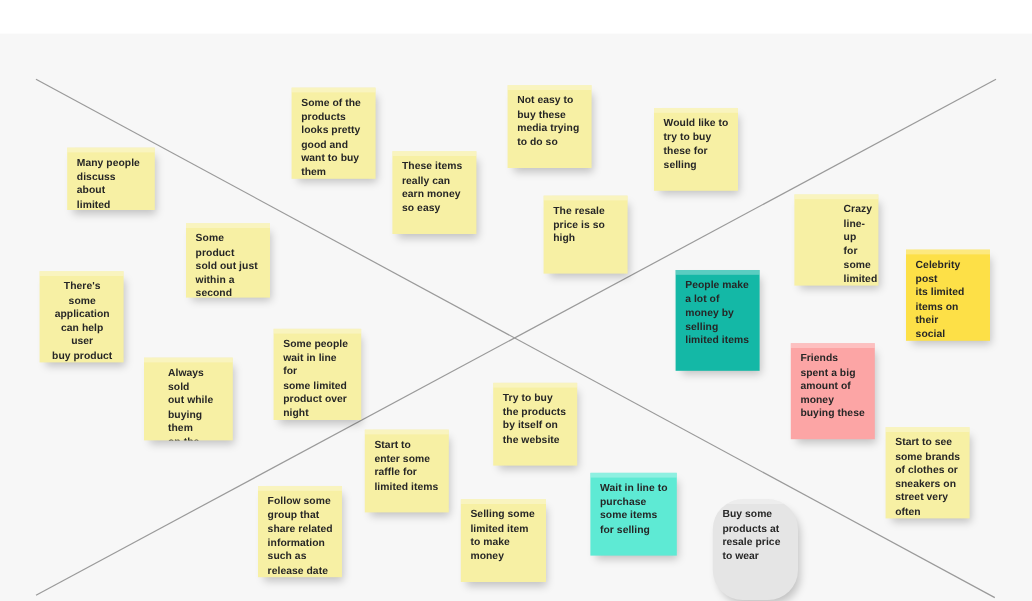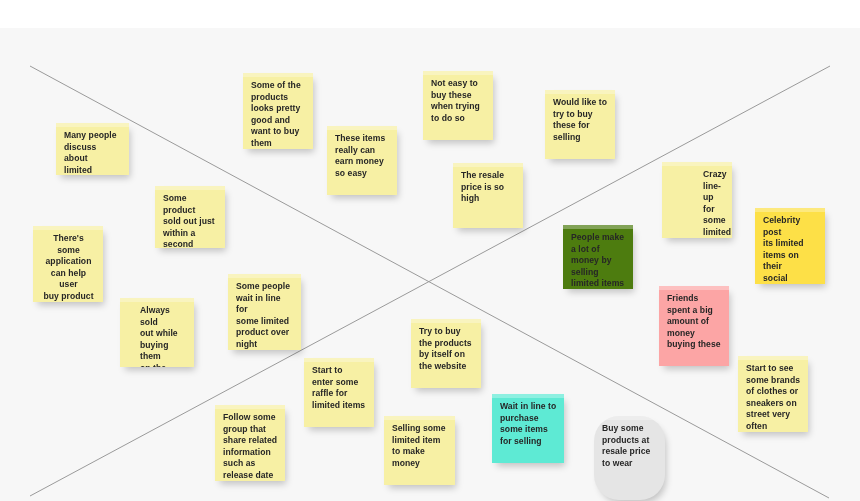--- a/index.html
+++ b/index.html
@@ -107,21 +107,21 @@
 
   <div id="notes-layer">
       <div class="note" style="left: 243px; top: 45px; width: 70px; height: 76px; background: rgb(247, 240, 164); color: rgb(38, 38, 38);">Some of the
 products
 looks pretty
 good and
 want to buy
 them</div>
       <div class="note" style="left: 423px; top: 43px; width: 70px; height: 69px; background: rgb(247, 240, 164); color: rgb(38, 38, 38);">Not easy to
 buy these
-when trying
+media trying
 to do so</div>
       <div class="note" style="left: 545px; top: 62px; width: 70px; height: 69px; background: rgb(247, 240, 164); color: rgb(38, 38, 38);">Would like to
 try to buy
 these for
 selling</div>
       <div class="note" style="left: 56px; top: 95px; width: 73px; height: 52px; background: rgb(247, 240, 164); color: rgb(38, 38, 38);">Many people
 discuss about
 limited
 products</div>
       <div class="note" style="left: 327px; top: 98px; width: 70px; height: 69px; background: rgb(247, 240, 164); color: rgb(38, 38, 38);">These items
@@ -144,21 +144,21 @@
       <div class="note" style="left: 755px; top: 180px; width: 70px; height: 76px; background: #fde047; color: rgb(38, 38, 38);">Celebrity post
 its limited
 items on their
 social
 account</div>
       <div class="note" style="left: 33px; top: 198px; width: 70px; height: 76px; background: rgb(247, 240, 164); color: rgb(38, 38, 38); text-align: center;">There's some
 application
 can help user
 buy product
 quicker</div>
-      <div class="note" style="left: 563px; top: 197px; width: 70px; height: 64px; background: #4d7c0f; color: rgb(38, 38, 38);">People make
+      <div class="note" style="left: 563px; top: 197px; width: 70px; height: 84px; background: #14b8a6; color: rgb(38, 38, 38);">People make
 a lot of
 money by
 selling
 limited items</div>
       <div class="note" style="left: 228px; top: 246px; width: 73px; height: 76px; background: rgb(247, 240, 164); color: rgb(38, 38, 38);">Some people
 wait in line for
 some limited
 product over
 night</div>
       <div class="note" style="left: 659px; top: 258px; width: 70px; height: 80px; background: #fca5a5; color: rgb(38, 38, 38);">Friends

